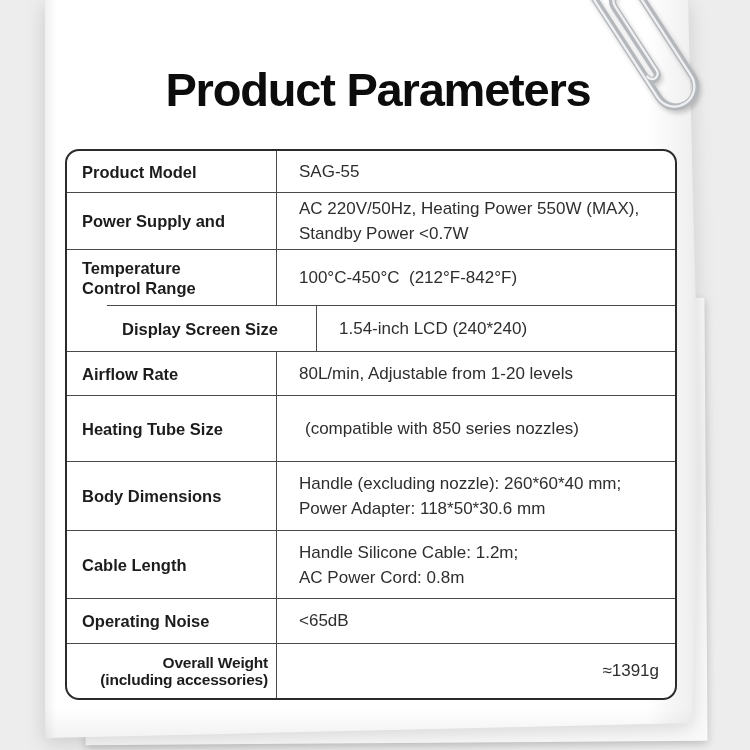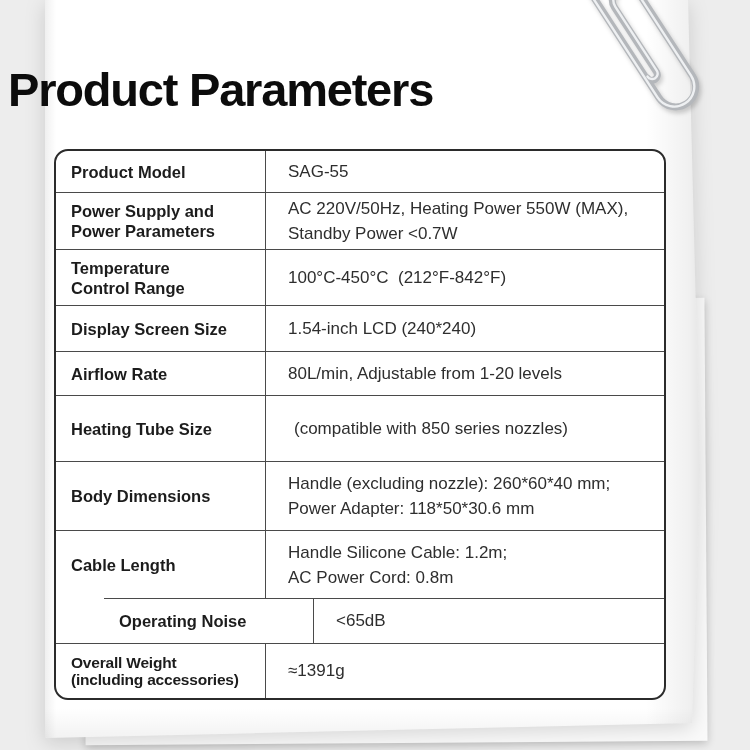--- a/index.html
+++ b/index.html
@@ -32,43 +32,44 @@
     background:linear-gradient(to right, rgba(0,0,0,0.09), rgba(0,0,0,0));
   }
   .shade-bottom {
     position:absolute; left:45px; top:708px; width:650px; height:30px;
     background:linear-gradient(to bottom, rgba(0,0,0,0), rgba(0,0,0,0.05));
   }
 
   
   .page-title {
     position:absolute; top:64px; left:8px; width:740px; margin:0;
+    text-align:center;
     font-size:47px; font-weight:700; letter-spacing:-1.2px;
     color:#0c0c0c; line-height:1.1;
   }
 
   
   .spec-table {
-    position:absolute; left:54px; top:149px; width:612px; height:551px;
+    position:absolute; left:65px; top:149px; width:612px; height:551px;
     box-sizing:border-box;
     border:2px solid #2b2b2b; border-radius:14px;
     background:#fff; overflow:hidden;
   }
   .srow { display:flex; box-sizing:border-box; }
   .srow + .srow { border-top:1.5px solid #4a4a4a; }
   .srow:nth-child(1)  { height:41px; }
   .srow:nth-child(2)  { height:57px; }
   .srow:nth-child(3)  { height:56px; }
-  .srow:nth-child(4)  { height:46px; }
+  .srow:nth-child(4)  { height:46px;margin-left:40px; }
   .srow:nth-child(5)  { height:44px; }
   .srow:nth-child(6)  { height:66px; }
   .srow:nth-child(7)  { height:69px; }
   .srow:nth-child(8)  { height:68px; }
-  .srow:nth-child(9)  { height:45px;margin-left:48px; }
-  .srow:nth-child(10) { height:55px; }
+  .srow:nth-child(9)  { height:45px; }
+  .srow:nth-child(10) { height:55px;text-align:right; }
 
   .cell { display:flex; flex-direction:column; justify-content:center; box-sizing:border-box; }
   .cell.label {
     width:210px; flex:0 0 210px;
     border-right:1.5px solid #4a4a4a;
     padding-left:15px; padding-right:8px;
     font-weight:700; font-size:16.5px; color:#1c1c1c;
   }
   .cell.value {
     flex:1; padding-left:22px; padding-right:16px;
@@ -116,21 +117,20 @@
         <div class="ln">Product Model</div>
       </div>
       <div class="cell value">
         <div class="ln">SAG-55</div>
       </div>
     </div>
 
     <div class="srow">
       <div class="cell label">
         <div class="ln">Power Supply and</div>
-        <div class="ln">Power Parameters</div>
       </div>
       <div class="cell value">
         <div class="ln">AC 220V/50Hz, Heating Power 550W (MAX),</div>
         <div class="ln">Standby Power &lt;0.7W</div>
       </div>
     </div>
 
     <div class="srow">
       <div class="cell label">
         <div class="ln">Temperature</div>

